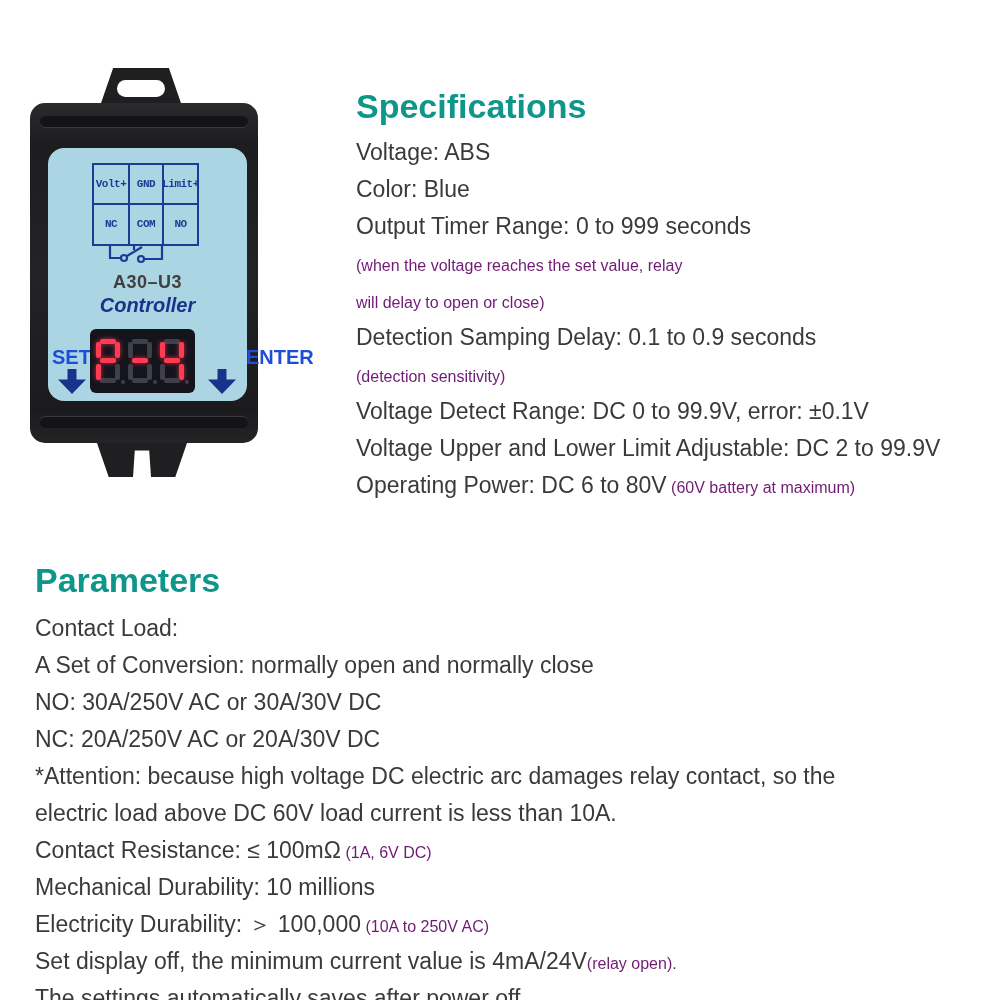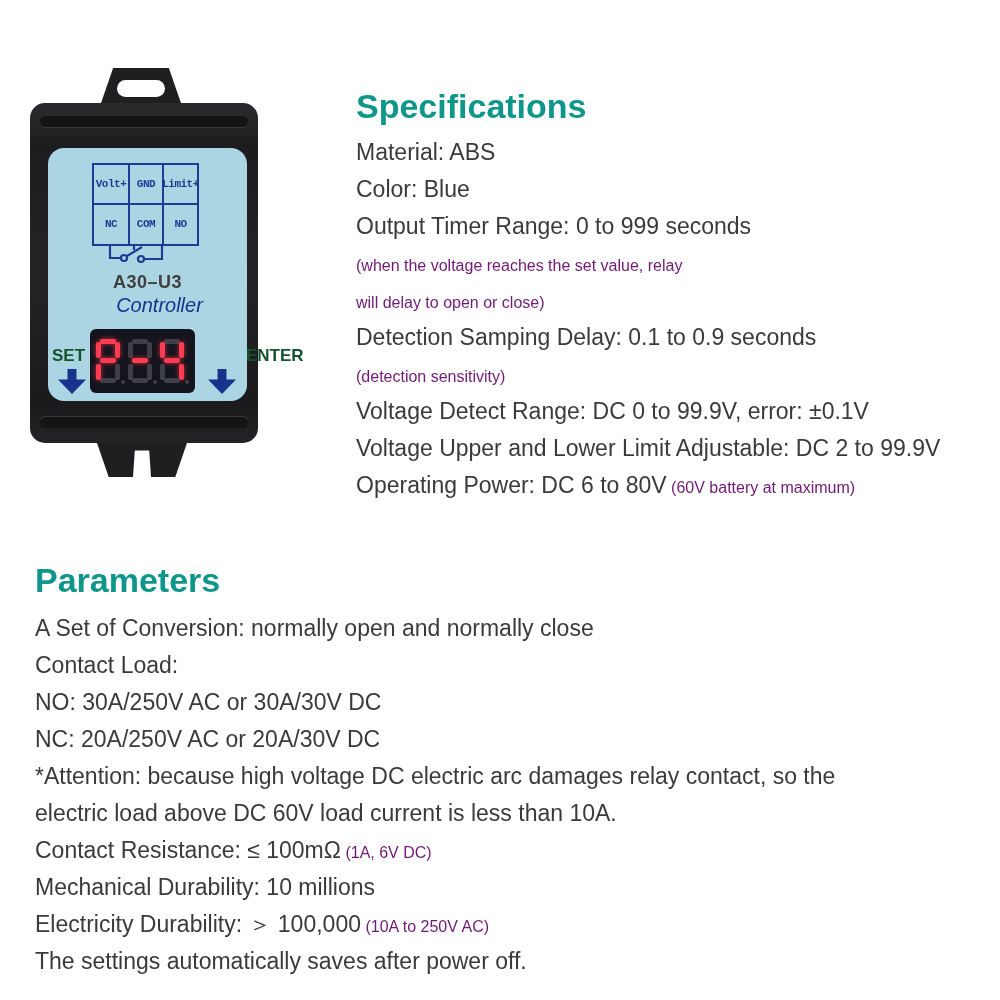--- a/index.html
+++ b/index.html
@@ -68,25 +68,25 @@
   .terminals .cell:nth-child(n+4){border-bottom:none;}
 
   .relay-svg{position:absolute;left:44px;top:96px;}
 
   .model{
     position:absolute;left:0;top:124px;width:100%;text-align:center;
     font-size:18px;font-weight:bold;color:#404040;letter-spacing:0.5px;
   }
   .brand{
     position:absolute;left:0;top:146px;width:100%;text-align:center;
-    font-size:20px;font-weight:normal;font-style:italic;color:#17338c;padding-left:12px;
+    font-size:20px;font-weight:bold;font-style:italic;color:#17338c;
   }
 
   .btn-label{
-    position:absolute;font-size:17px;font-weight:bold;color:#14532d;
+    position:absolute;font-size:20px;font-weight:bold;color:#1d4ed8;
   }
   #set-label{left:4px;top:198px;}
   #enter-label{left:150px;top:198px;margin-left:48px;}
   .down-arrow{
     position:absolute;width:28px;height:25px;background:#17338c;
     clip-path:polygon(34% 0,66% 0,66% 42%,100% 42%,50% 100%,0 42%,34% 42%);
   }
   #set-arrow{left:10px;top:221px;}
   #enter-arrow{left:160px;top:221px;}
 
@@ -192,40 +192,41 @@
       <div class="down-arrow" id="enter-arrow"></div>
     </div>
   </div>
 
   <div class="feet"></div>
 </div>
 
 <div class="section" id="specs">
   <h1>Specifications</h1>
   <div class="lines">
-    <div class="line"><span class="t-main">Material: ABS</span><span class="t-sub"></span></div>
+    <div class="line"><span class="t-main">Voltage: ABS</span><span class="t-sub"></span></div>
     <div class="line"><span class="t-main">Color: Blue</span><span class="t-sub"></span></div>
     <div class="line"><span class="t-main">Output Timer Range: 0 to 999 seconds</span><span class="t-sub"></span></div>
     <div class="line"><span class="t-main"></span><span class="t-sub">(when the voltage reaches the set value, relay</span></div>
     <div class="line"><span class="t-main"></span><span class="t-sub">will delay to open or close)</span></div>
     <div class="line"><span class="t-main">Detection Samping Delay: 0.1 to 0.9 seconds</span><span class="t-sub"></span></div>
     <div class="line"><span class="t-main"></span><span class="t-sub">(detection sensitivity)</span></div>
     <div class="line"><span class="t-main">Voltage Detect Range: DC 0 to 99.9V, error: ±0.1V</span><span class="t-sub"></span></div>
     <div class="line"><span class="t-main">Voltage Upper and Lower Limit Adjustable: DC 2 to 99.9V</span><span class="t-sub"></span></div>
     <div class="line"><span class="t-main">Operating Power: DC 6 to 80V</span><span class="t-sub"> (60V battery at maximum)</span></div>
   </div>
 </div>
 
 <div class="section" id="params">
   <h1>Parameters</h1>
   <div class="lines">
+    <div class="line"><span class="t-main">Contact Load:</span><span class="t-sub"></span></div>
     <div class="line"><span class="t-main">A Set of Conversion: normally open and normally close</span><span class="t-sub"></span></div>
-    <div class="line"><span class="t-main">Contact Load:</span><span class="t-sub"></span></div>
     <div class="line"><span class="t-main">NO: 30A/250V AC or 30A/30V DC</span><span class="t-sub"></span></div>
     <div class="line"><span class="t-main">NC: 20A/250V AC or 20A/30V DC</span><span class="t-sub"></span></div>
     <div class="line"><span class="t-main">*Attention: because high voltage DC electric arc damages relay contact, so the</span><span class="t-sub"></span></div>
     <div class="line"><span class="t-main">electric load above DC 60V load current is less than 10A.</span><span class="t-sub"></span></div>
     <div class="line"><span class="t-main">Contact Resistance: ≤ 100mΩ</span><span class="t-sub"> (1A, 6V DC)</span></div>
     <div class="line"><span class="t-main">Mechanical Durability: 10 millions</span><span class="t-sub"></span></div>
     <div class="line"><span class="t-main">Electricity Durability: ＞ 100,000</span><span class="t-sub"> (10A to 250V AC)</span></div>
+    <div class="line"><span class="t-main">Set display off, the minimum current value is 4mA/24V</span><span class="t-sub">(relay open).</span></div>
     <div class="line"><span class="t-main">The settings automatically saves after power off.</span><span class="t-sub"></span></div>
   </div>
 </div>
 
 </body></html>

